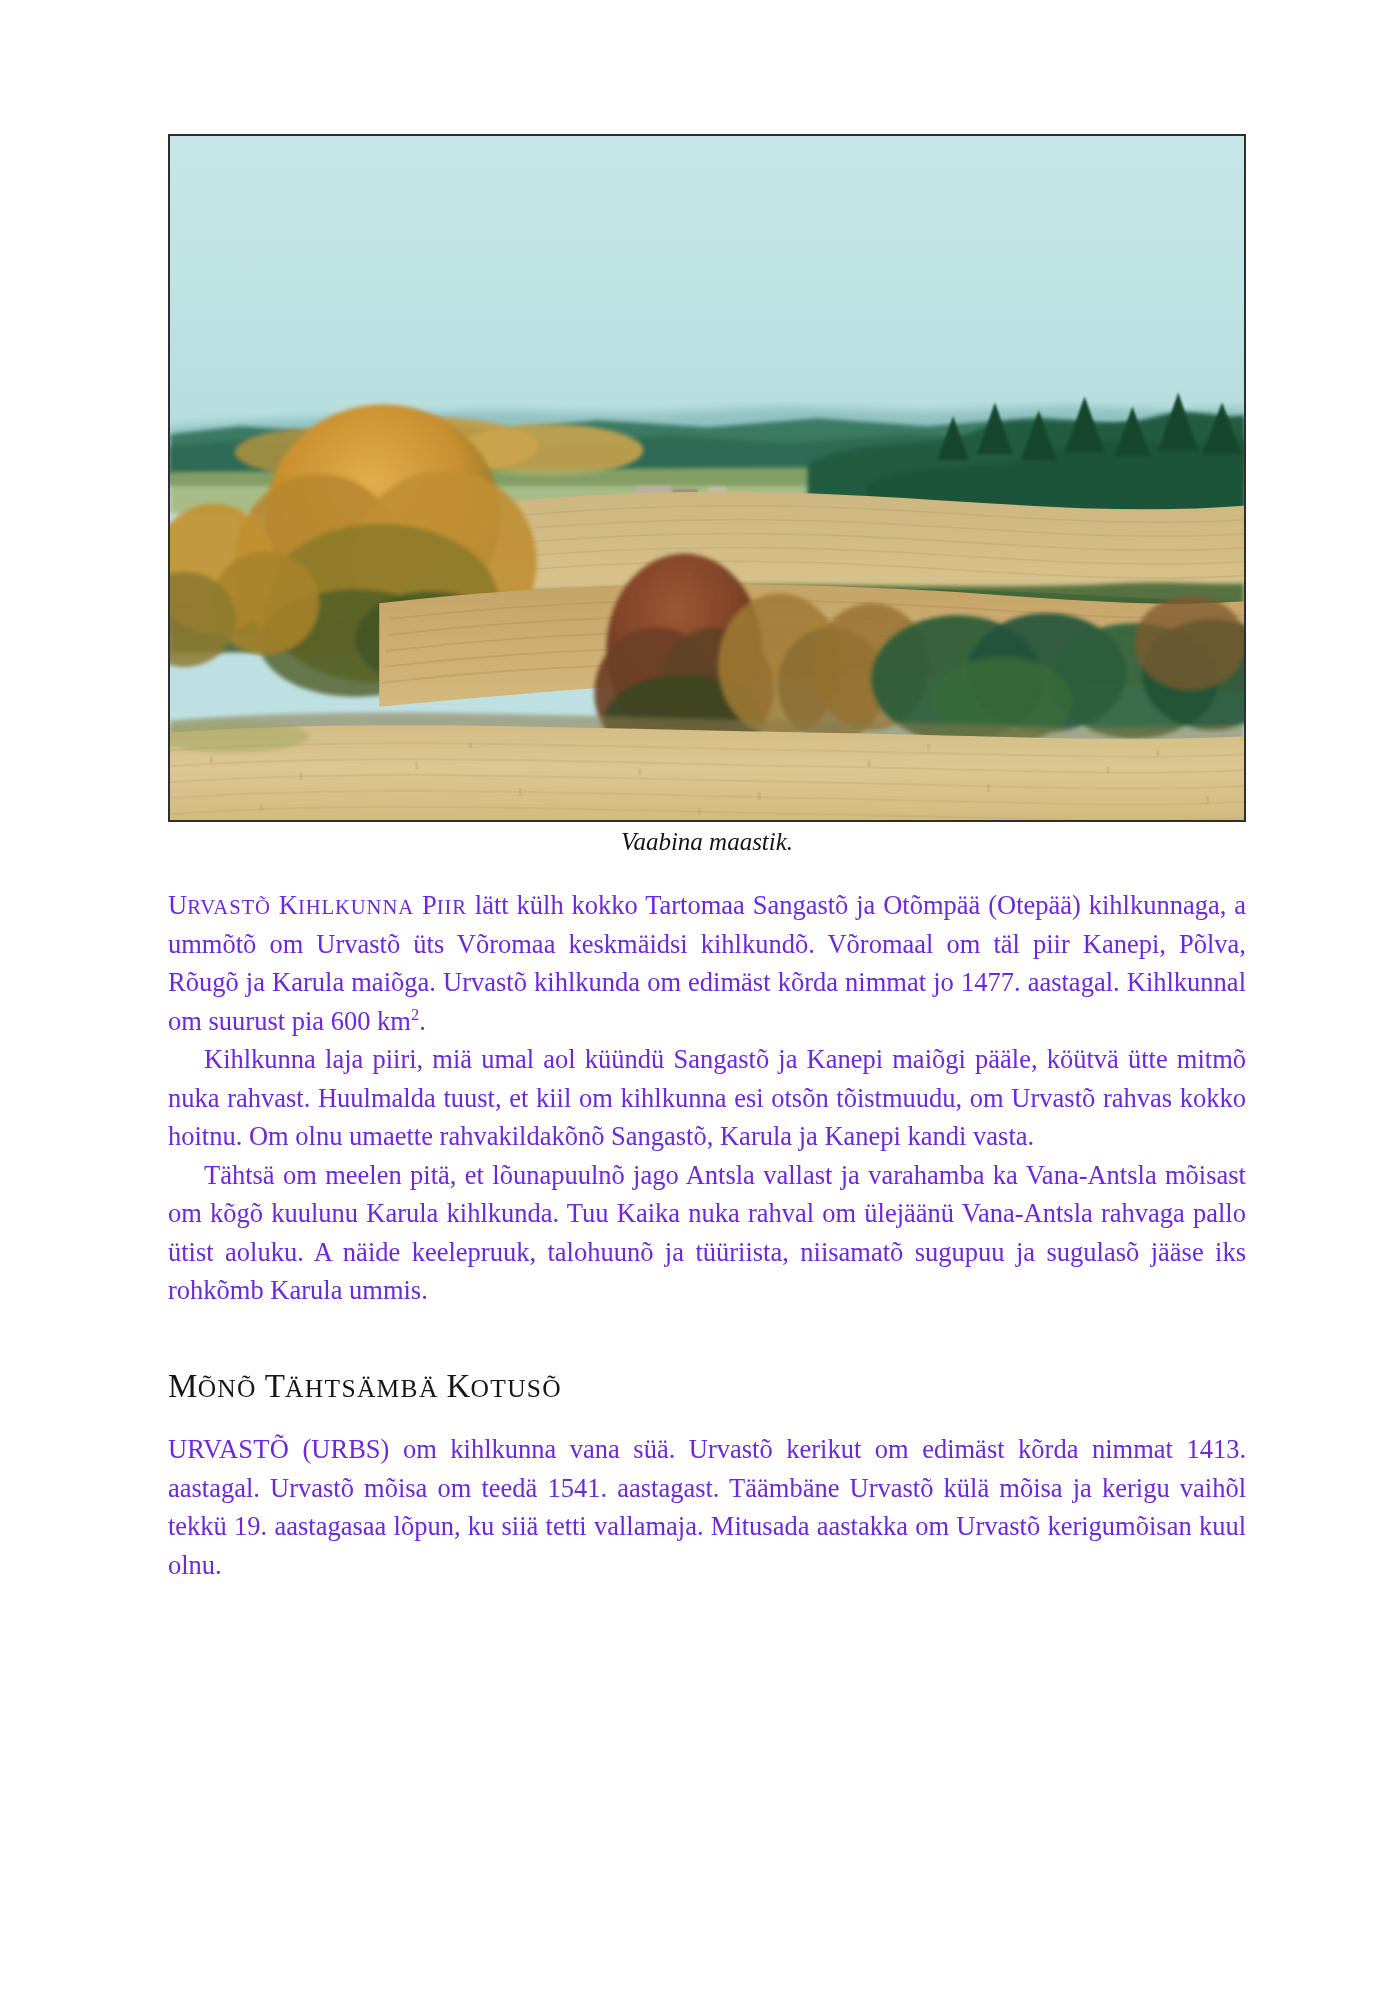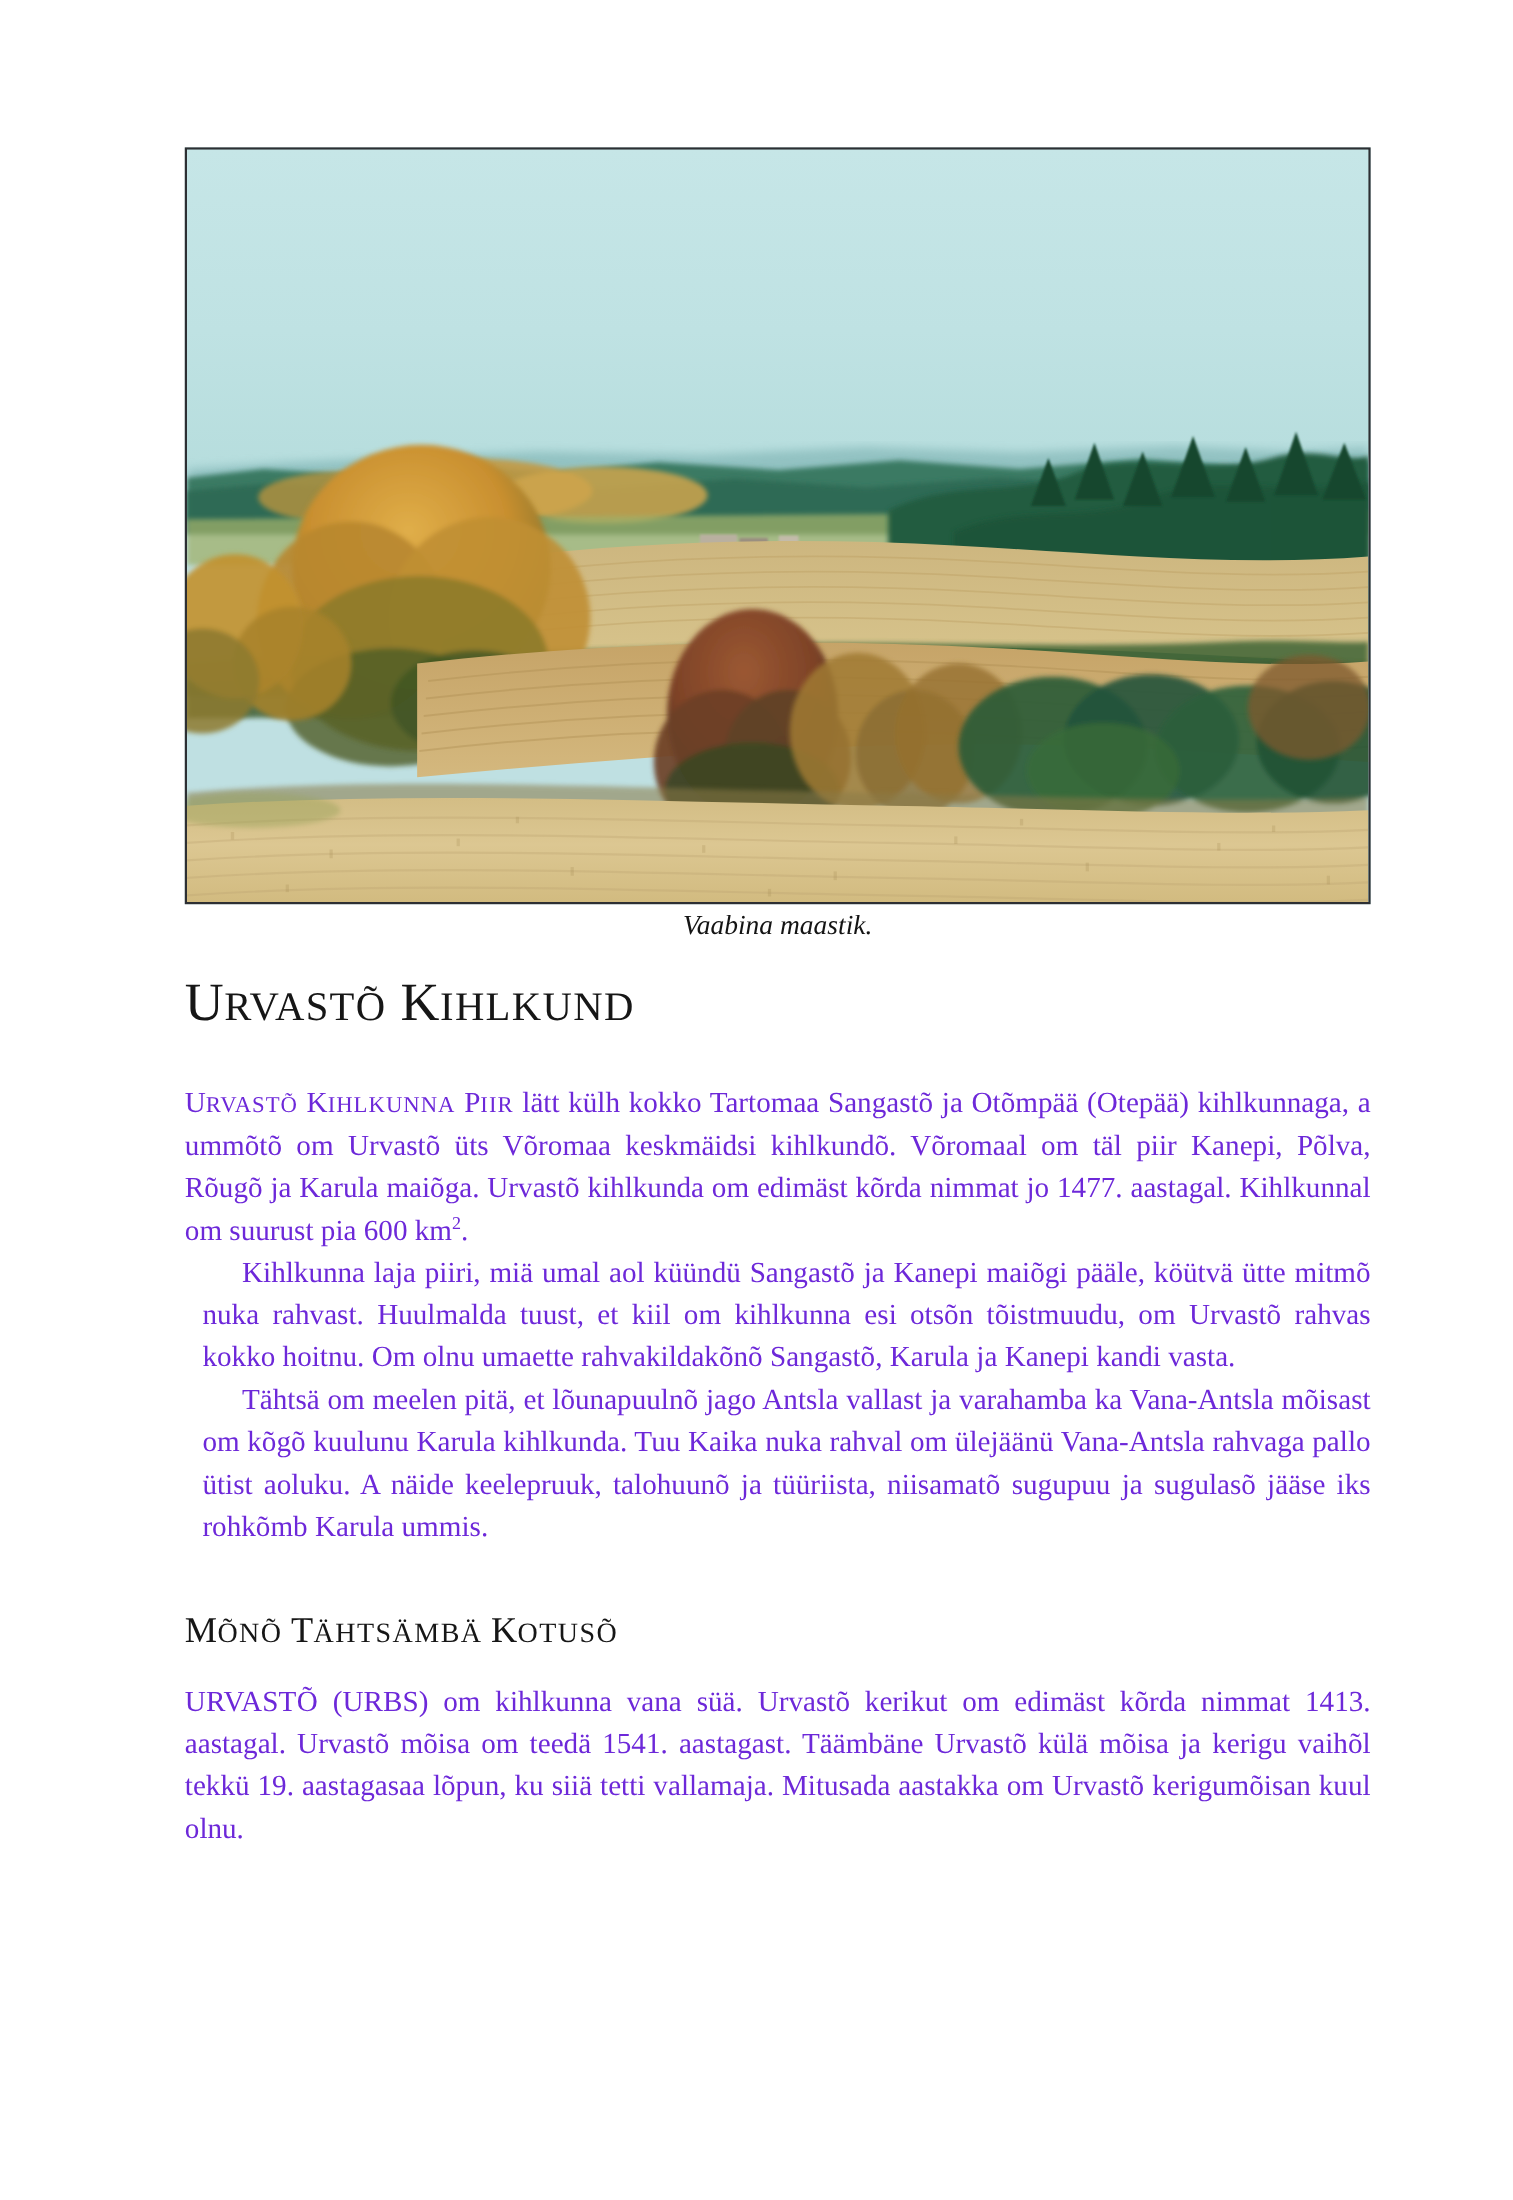--- a/index.html
+++ b/index.html
@@ -99,21 +99,21 @@
 
   p.body {
     margin: 0;
     font-size: 26.5px;
     line-height: 1.455;
     text-align: justify;
     text-justify: inter-word;
     color: #6d28d9;
     hyphens: manual;
   }
-  p.body + p.body { margin-top: 0; margin-left: 16px; }
+  p.body + p.body { margin-top: 0; }
   p.indent { text-indent: 36px; }
 
   p.spaced { margin-top: 28px; }
 
   
   .scrun .cap { font-size: 1em; }
   .scrun .sc  { font-size: 0.78em; letter-spacing: 0.9px; }
 
   .allcaps { letter-spacing: 0.2px; }
 
@@ -293,24 +293,20 @@
 
         <ellipse cx="60" cy="604" rx="80" ry="16" fill="#9aa35c" opacity="0.45" filter="url(#soft)"></ellipse>
       </svg>
     </div>
   </div>
 
   <div class="figure-caption">Vaabina maastik.</div>
 
   <div class="content">
 
-    <h1 class="title">
-      <span class="cap">U</span><span class="sc">RVASTÕ</span>
-      <span class="cap">K</span><span class="sc">IHLKUND</span>
-    </h1>
 
     <p class="body"><span class="scrun"><span class="cap">U</span><span class="sc">RVASTÕ</span> <span class="cap">K</span><span class="sc">IHLKUNNA</span> <span class="cap">P</span><span class="sc">IIR</span></span><span> lätt külh kokko Tartomaa Sangastõ ja Otõmpää (Otepää) kihlkunnaga, a ummõtõ om Urvastõ üts Võromaa keskmäidsi kihlkundõ. Võromaal om täl piir Kanepi, Põlva, Rõugõ ja Karula maiõga. Urvastõ kihlkunda om edimäst kõrda nimmat jo 1477. aastagal. Kihlkunnal om suurust pia 600  km</span><sup class="sq">2</sup><span>.</span></p>
 
     <p class="body indent">Kihlkunna laja piiri, miä umal aol küündü Sangastõ ja Kanepi maiõgi pääle, köütvä ütte mitmõ nuka rahvast. Huulmalda tuust, et kiil om kihlkunna esi otsõn tõistmuudu, om Urvastõ rahvas kokko hoitnu. Om olnu umaette rahvakildakõnõ Sangastõ, Karula ja Kanepi kandi vasta.</p>
 
     <p class="body indent">Tähtsä om meelen pitä, et lõunapuulnõ jago Antsla vallast ja varahamba ka Vana-Antsla mõisast om kõgõ kuulunu Karula kihlkunda. Tuu Kaika nuka rahval om ülejäänü Vana-Antsla rahvaga pallo ütist aoluku. A näide keelepruuk, talohuunõ ja tüüriista, niisamatõ sugupuu ja sugulasõ jääse iks rohkõmb Karula ummis.</p>
 
     <h2 class="subhead">
       <span class="cap">M</span><span class="sc">ÕNÕ</span>
       <span class="cap">T</span><span class="sc">ÄHTSÄMBÄ</span>

